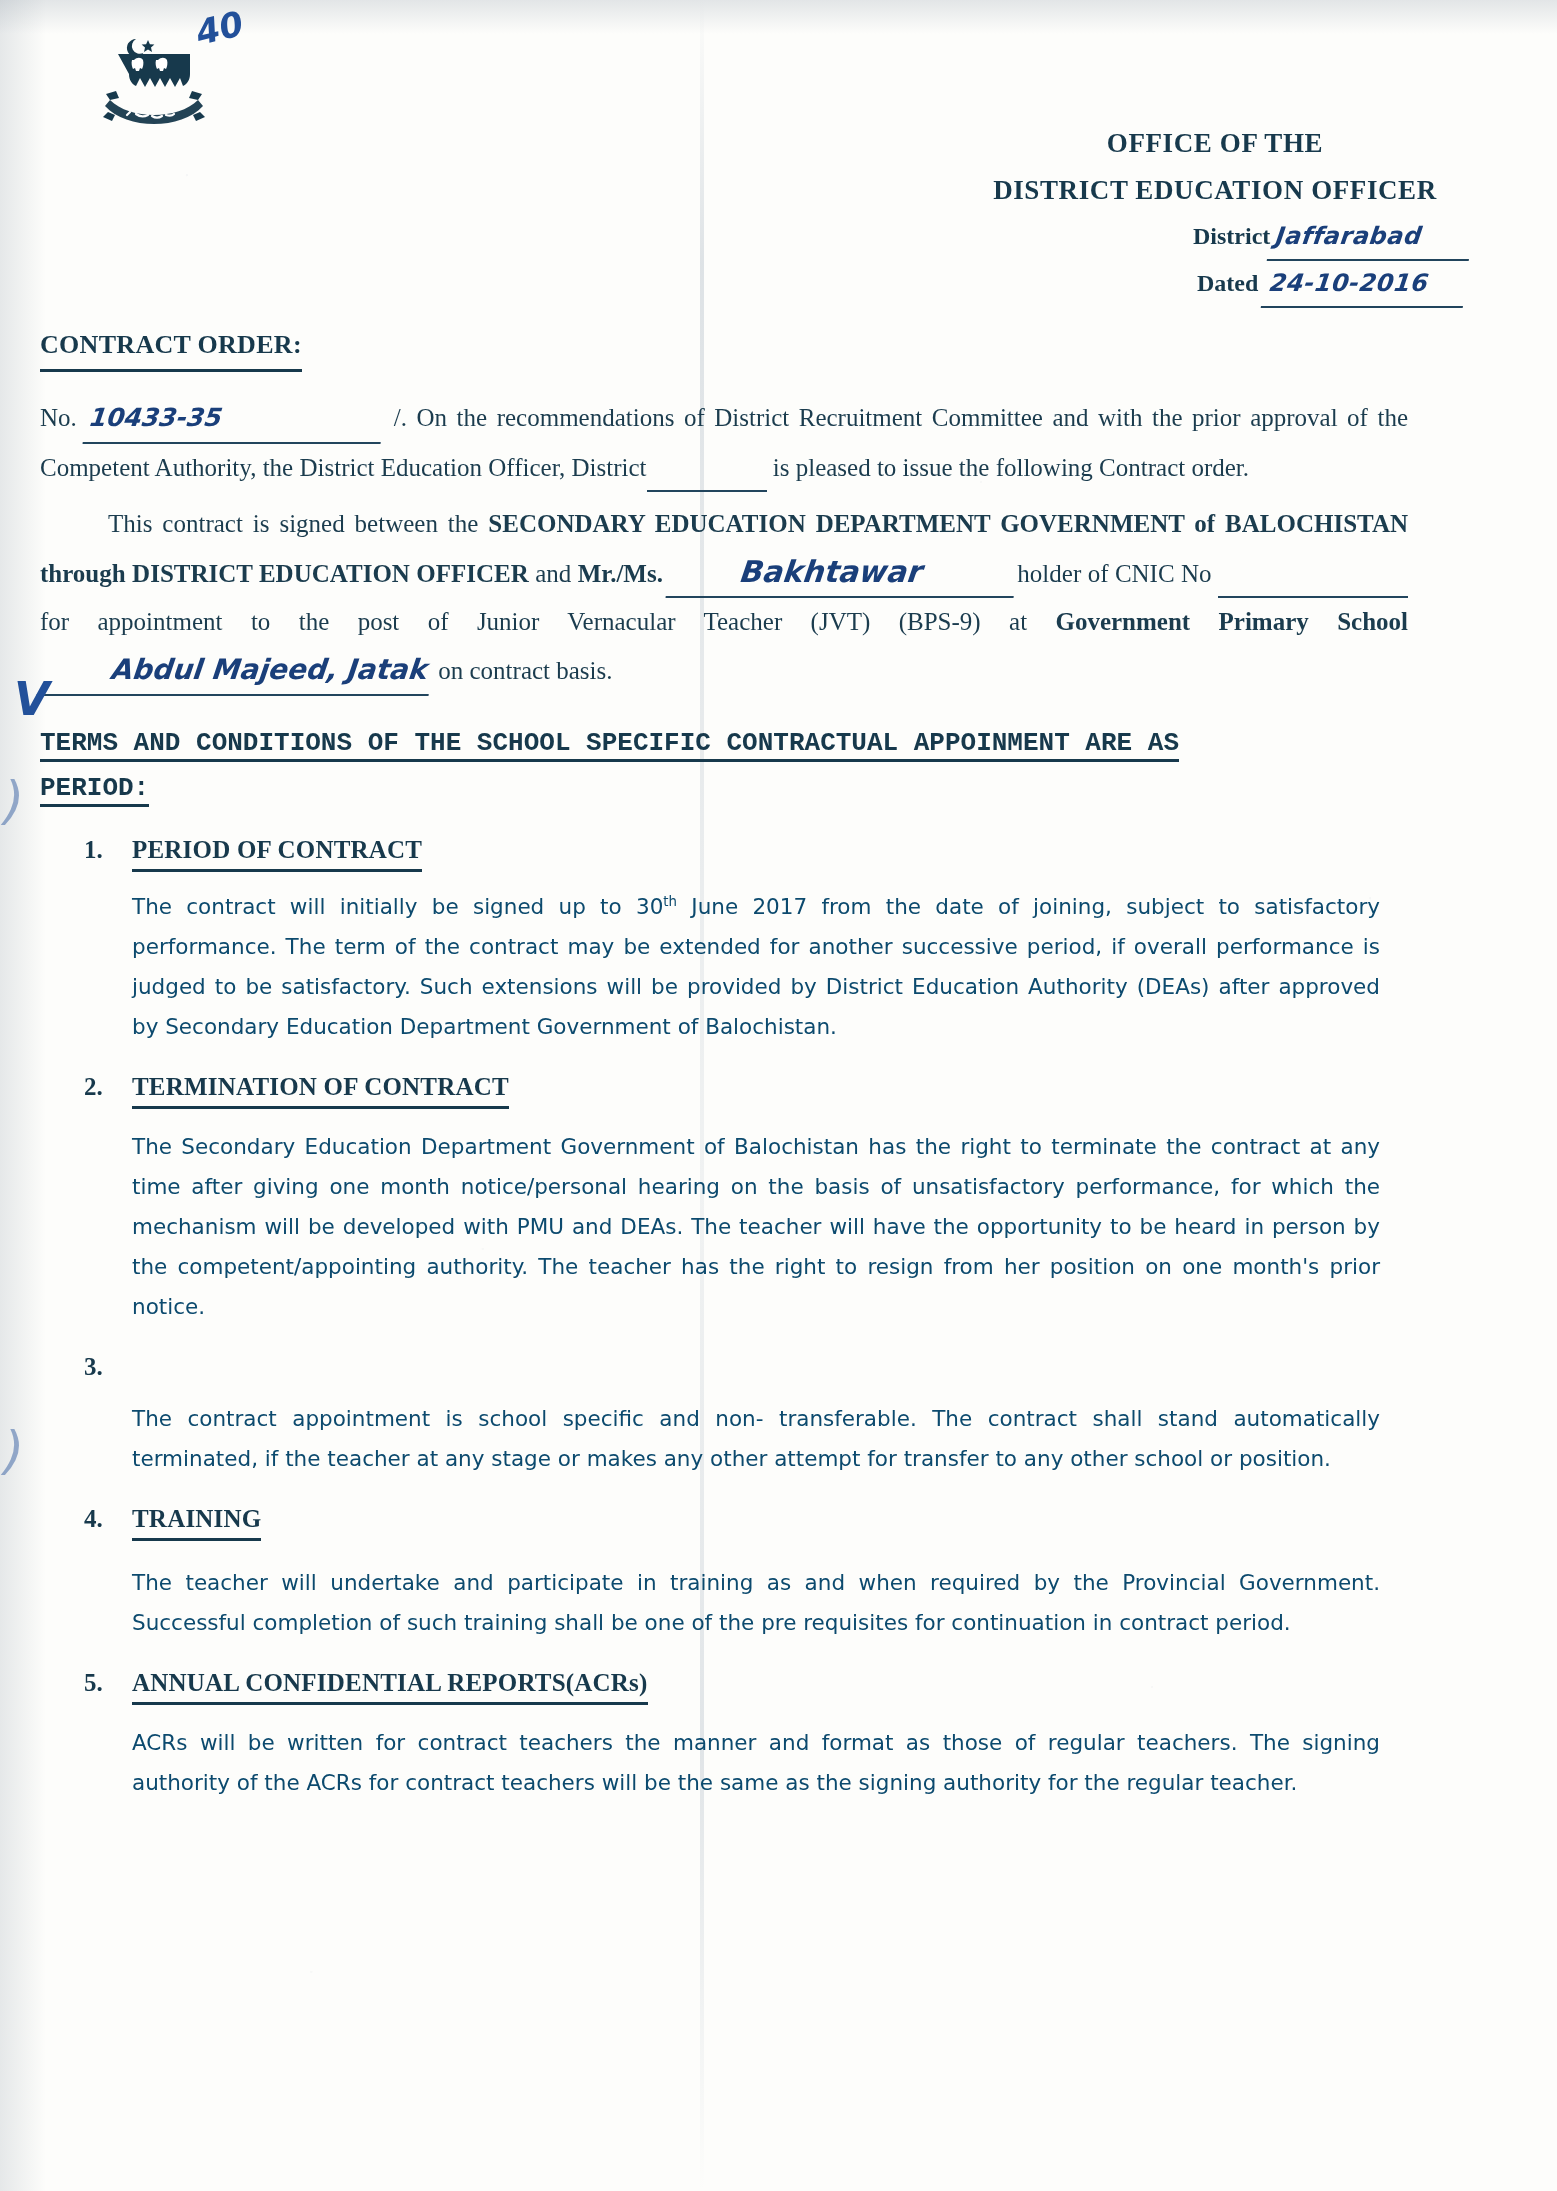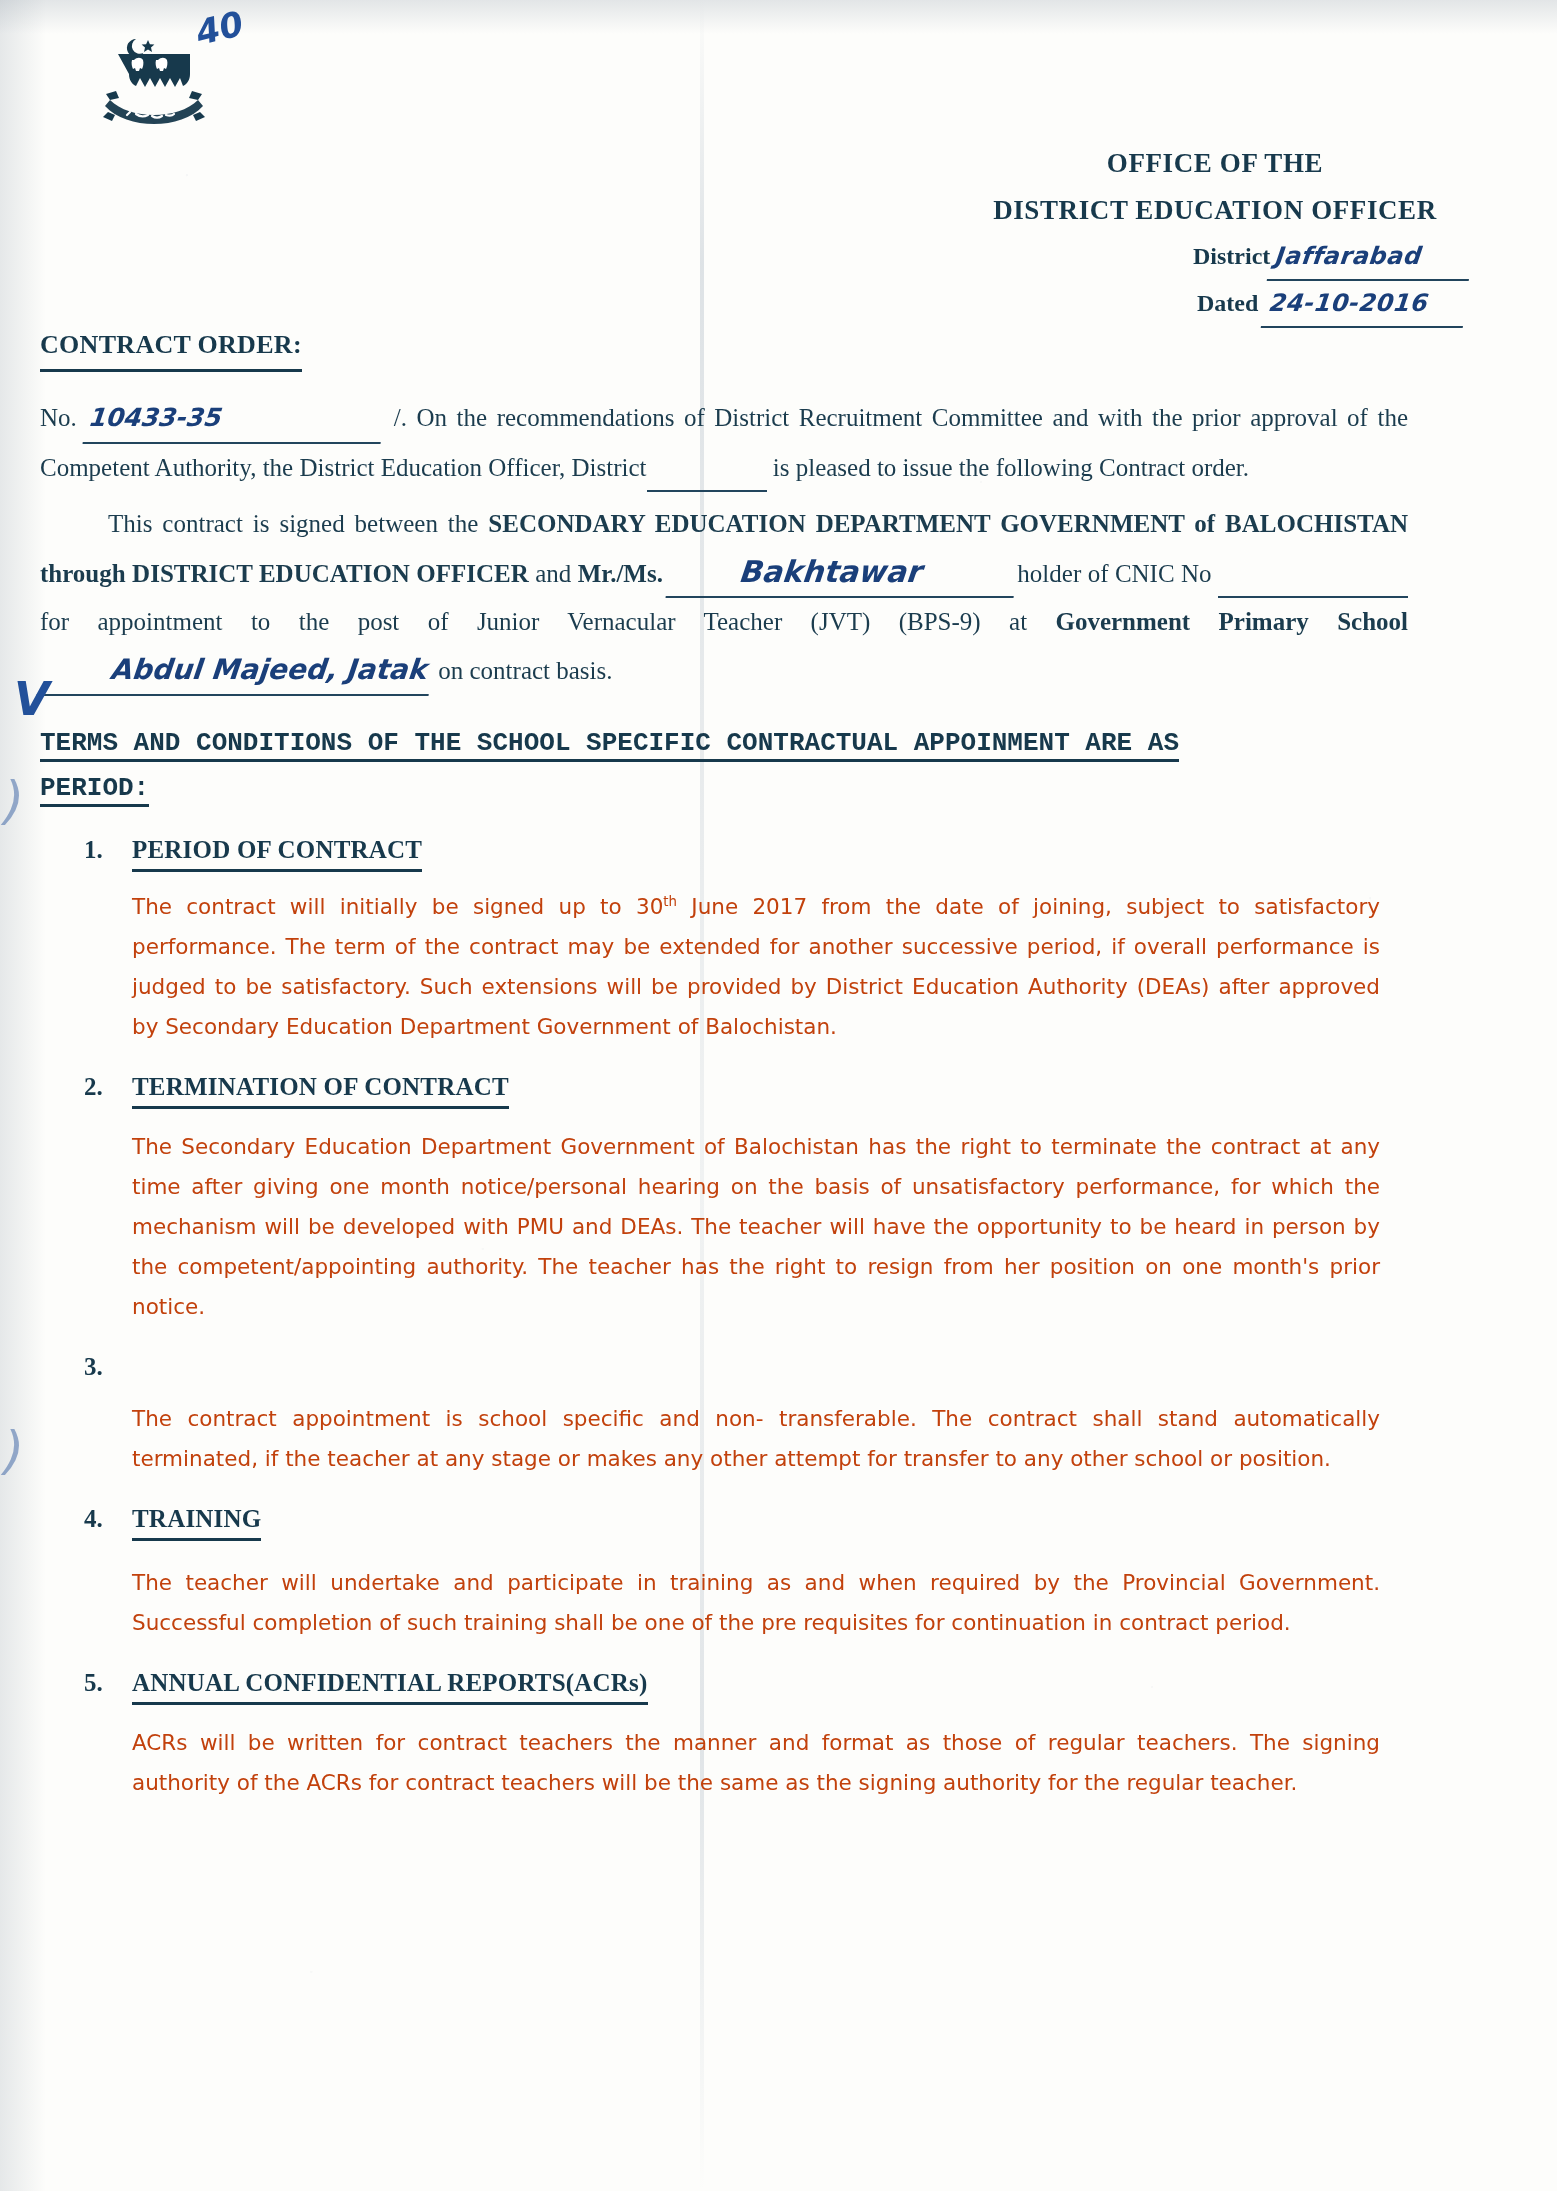--- a/index.html
+++ b/index.html
@@ -63,21 +63,21 @@
     position: absolute;
     left: 96px;
     top: 30px;
     width: 116px;
     height: 120px;
   }
 
   
   .hdr {
     position: absolute;
-    top: 140px;
+    top: 120px;
     right: 62px;
     text-align: center;
     width: 560px;
   }
   .hdr-line {
     font-weight: bold;
     font-size: 27px;
     letter-spacing: .6px;
     line-height: 47px;
     color: #17394c;
@@ -193,21 +193,21 @@
     padding-bottom: 5px;
     color: #17394c;
   }
   .item-body {
     font-family: "DejaVu Sans", sans-serif;
     font-size: 21.5px;
     line-height: 40px;
     text-align: justify;
     text-justify: inter-word;
     margin: 0 28px 0 92px;
-    color: #c2410c;
+    color: #0c4a6e;
   }
   sup { font-size: .62em; vertical-align: super; }
 
   
   .pen {
     position: absolute;
     color: #22509a;
     font-family: "DejaVu Sans", sans-serif;
     font-style: italic;
     pointer-events: none;

